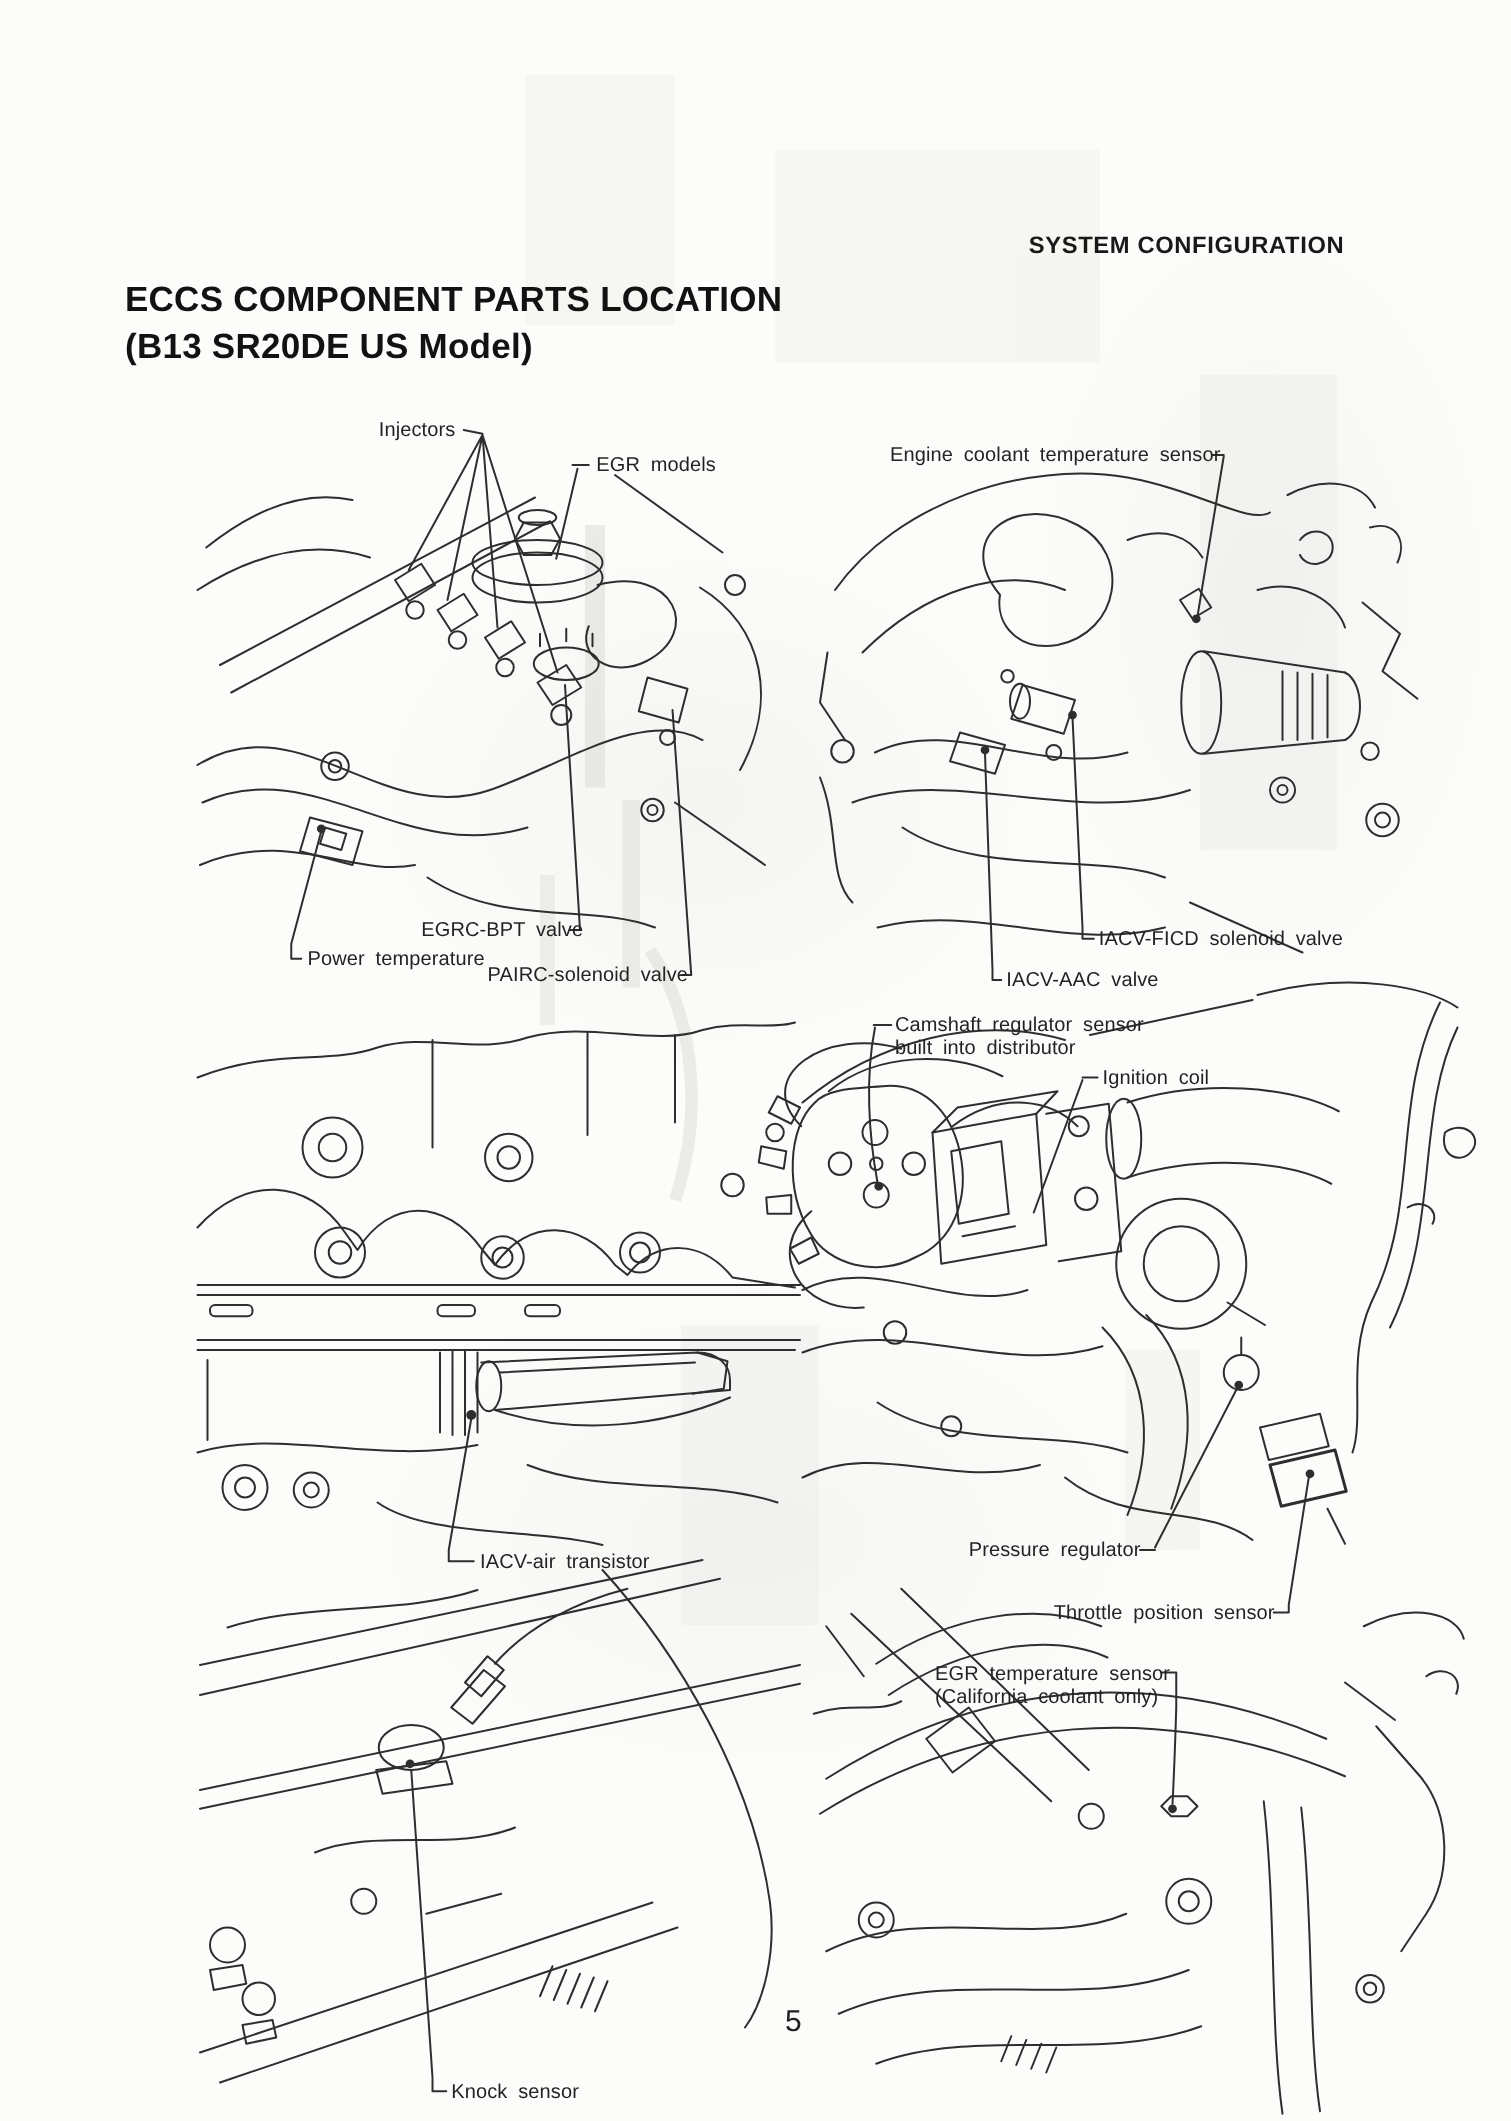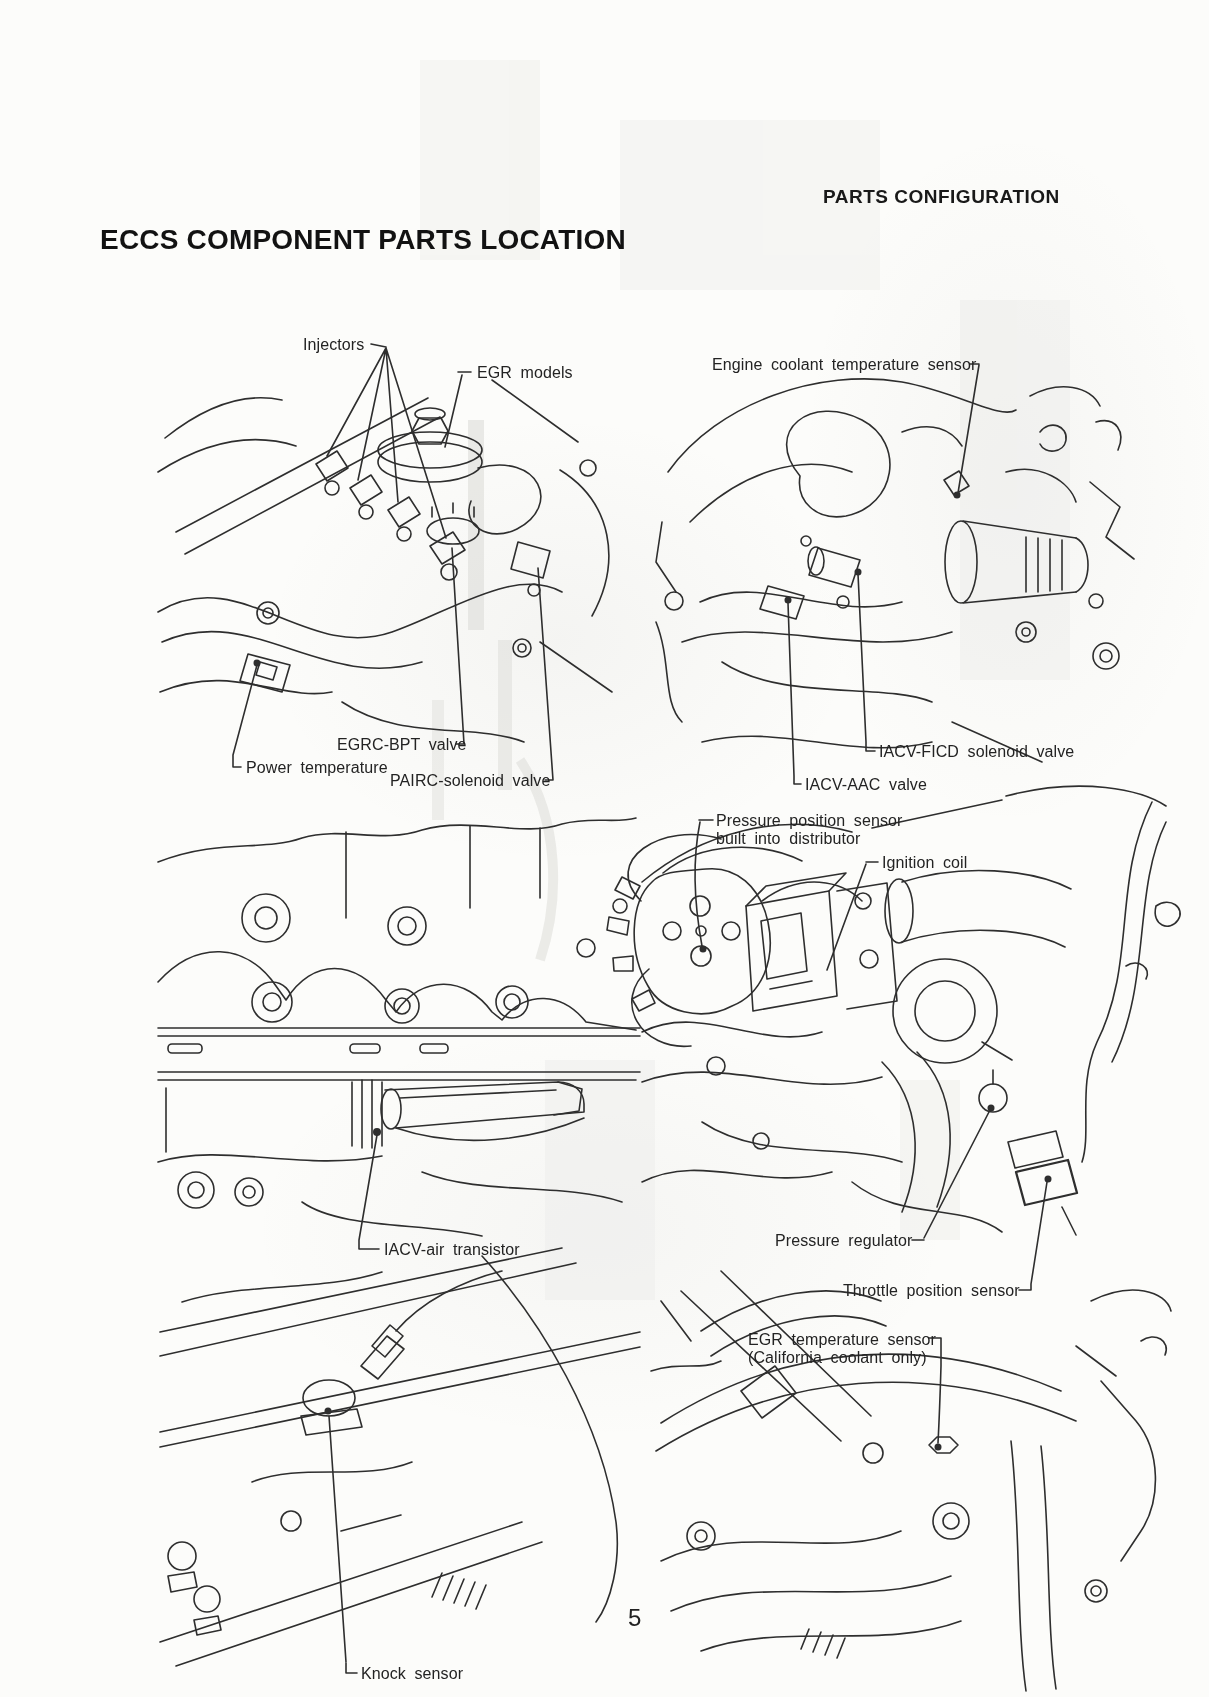--- a/index.html
+++ b/index.html
@@ -266,32 +266,33 @@
       <path class="k" d="M661,1561 C741,1521 831,1561 901,1531 M671,1611 C761,1571 861,1611 951,1576 M701,1651 C781,1621 881,1651 961,1621"></path>
       <path class="k" d="M801,1649 l8,-20 M813,1652 l8,-20 M825,1655 l8,-20 M837,1658 l8,-20"></path>
       <path class="k" d="M661,1301 l30,40 M651,1371 C681,1361 701,1371 721,1361"></path>
     </g>
     <g>
       <path class="k" d="M929,1338 H941 V1366 C940,1400 939,1424 938,1443"></path>
       <circle class="dot" cx="938" cy="1447" r="3.5"></circle>
     </g>
   </svg>
 
-  <div class="hdr" style="left:823px;top:186px">PARTS CONFIGURATION</div>
+  <div class="hdr" style="left:823px;top:186px">SYSTEM CONFIGURATION</div>
   <div class="title" style="left:100px;top:224px">ECCS COMPONENT PARTS LOCATION</div>
+  <div class="title" style="left:100px;top:261px">(B13 SR20DE US Model)</div>
 
   <div class="lbl" style="left:303px;top:336px">Injectors</div>
   <div class="lbl" style="left:477px;top:364px">EGR models</div>
   <div class="lbl" style="left:712px;top:356px">Engine coolant temperature sensor</div>
   <div class="lbl" style="left:337px;top:736px">EGRC-BPT valve</div>
   <div class="lbl" style="left:246px;top:759px">Power temperature</div>
   <div class="lbl" style="left:390px;top:772px">PAIRC-solenoid valve</div>
   <div class="lbl" style="left:879px;top:743px">IACV-FICD solenoid valve</div>
   <div class="lbl" style="left:805px;top:776px">IACV-AAC valve</div>
-  <div class="lbl" style="left:716px;top:812px">Pressure position sensor</div>
+  <div class="lbl" style="left:716px;top:812px">Camshaft regulator sensor</div>
   <div class="lbl" style="left:716px;top:830px">built into distributor</div>
   <div class="lbl" style="left:882px;top:854px">Ignition coil</div>
   <div class="lbl" style="left:384px;top:1241px">IACV-air transistor</div>
   <div class="lbl" style="left:775px;top:1232px">Pressure regulator</div>
   <div class="lbl" style="left:843px;top:1282px">Throttle position sensor</div>
   <div class="lbl" style="left:748px;top:1331px">EGR temperature sensor</div>
   <div class="lbl" style="left:748px;top:1349px">(California coolant only)</div>
   <div class="lbl" style="left:361px;top:1665px">Knock sensor</div>
 
   <div class="pageno" style="left:628px;top:1604px">5</div>

